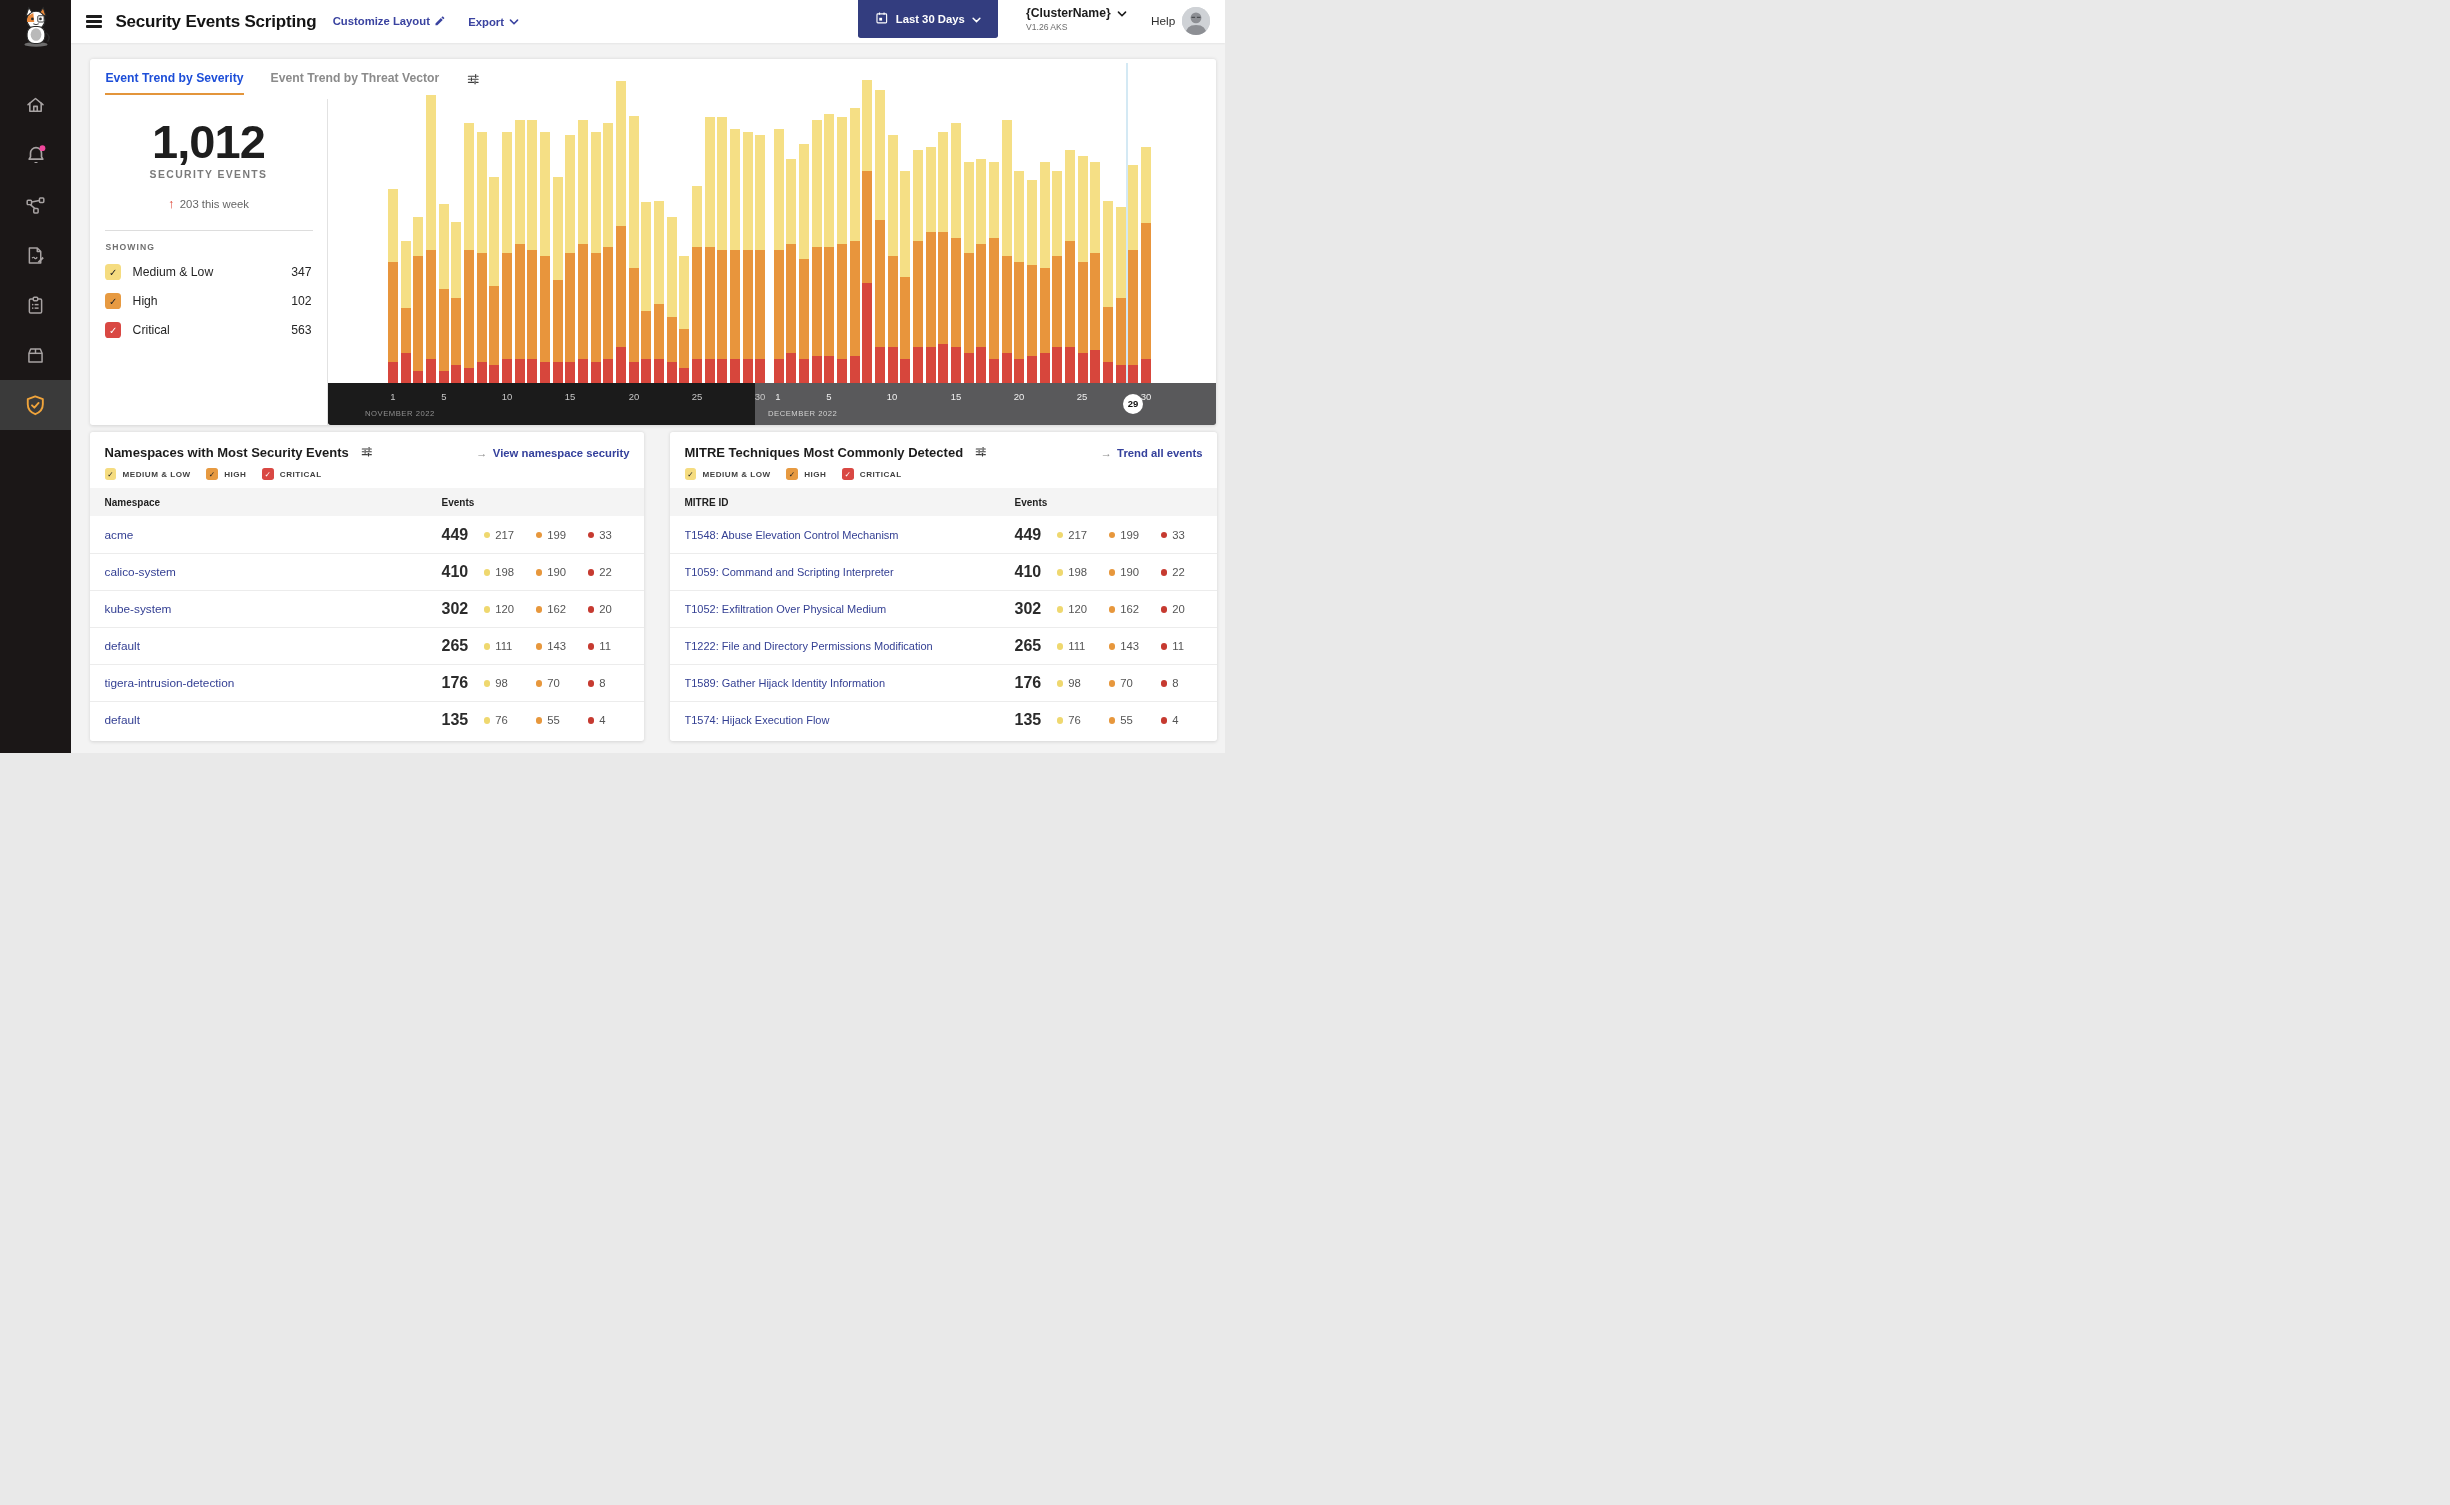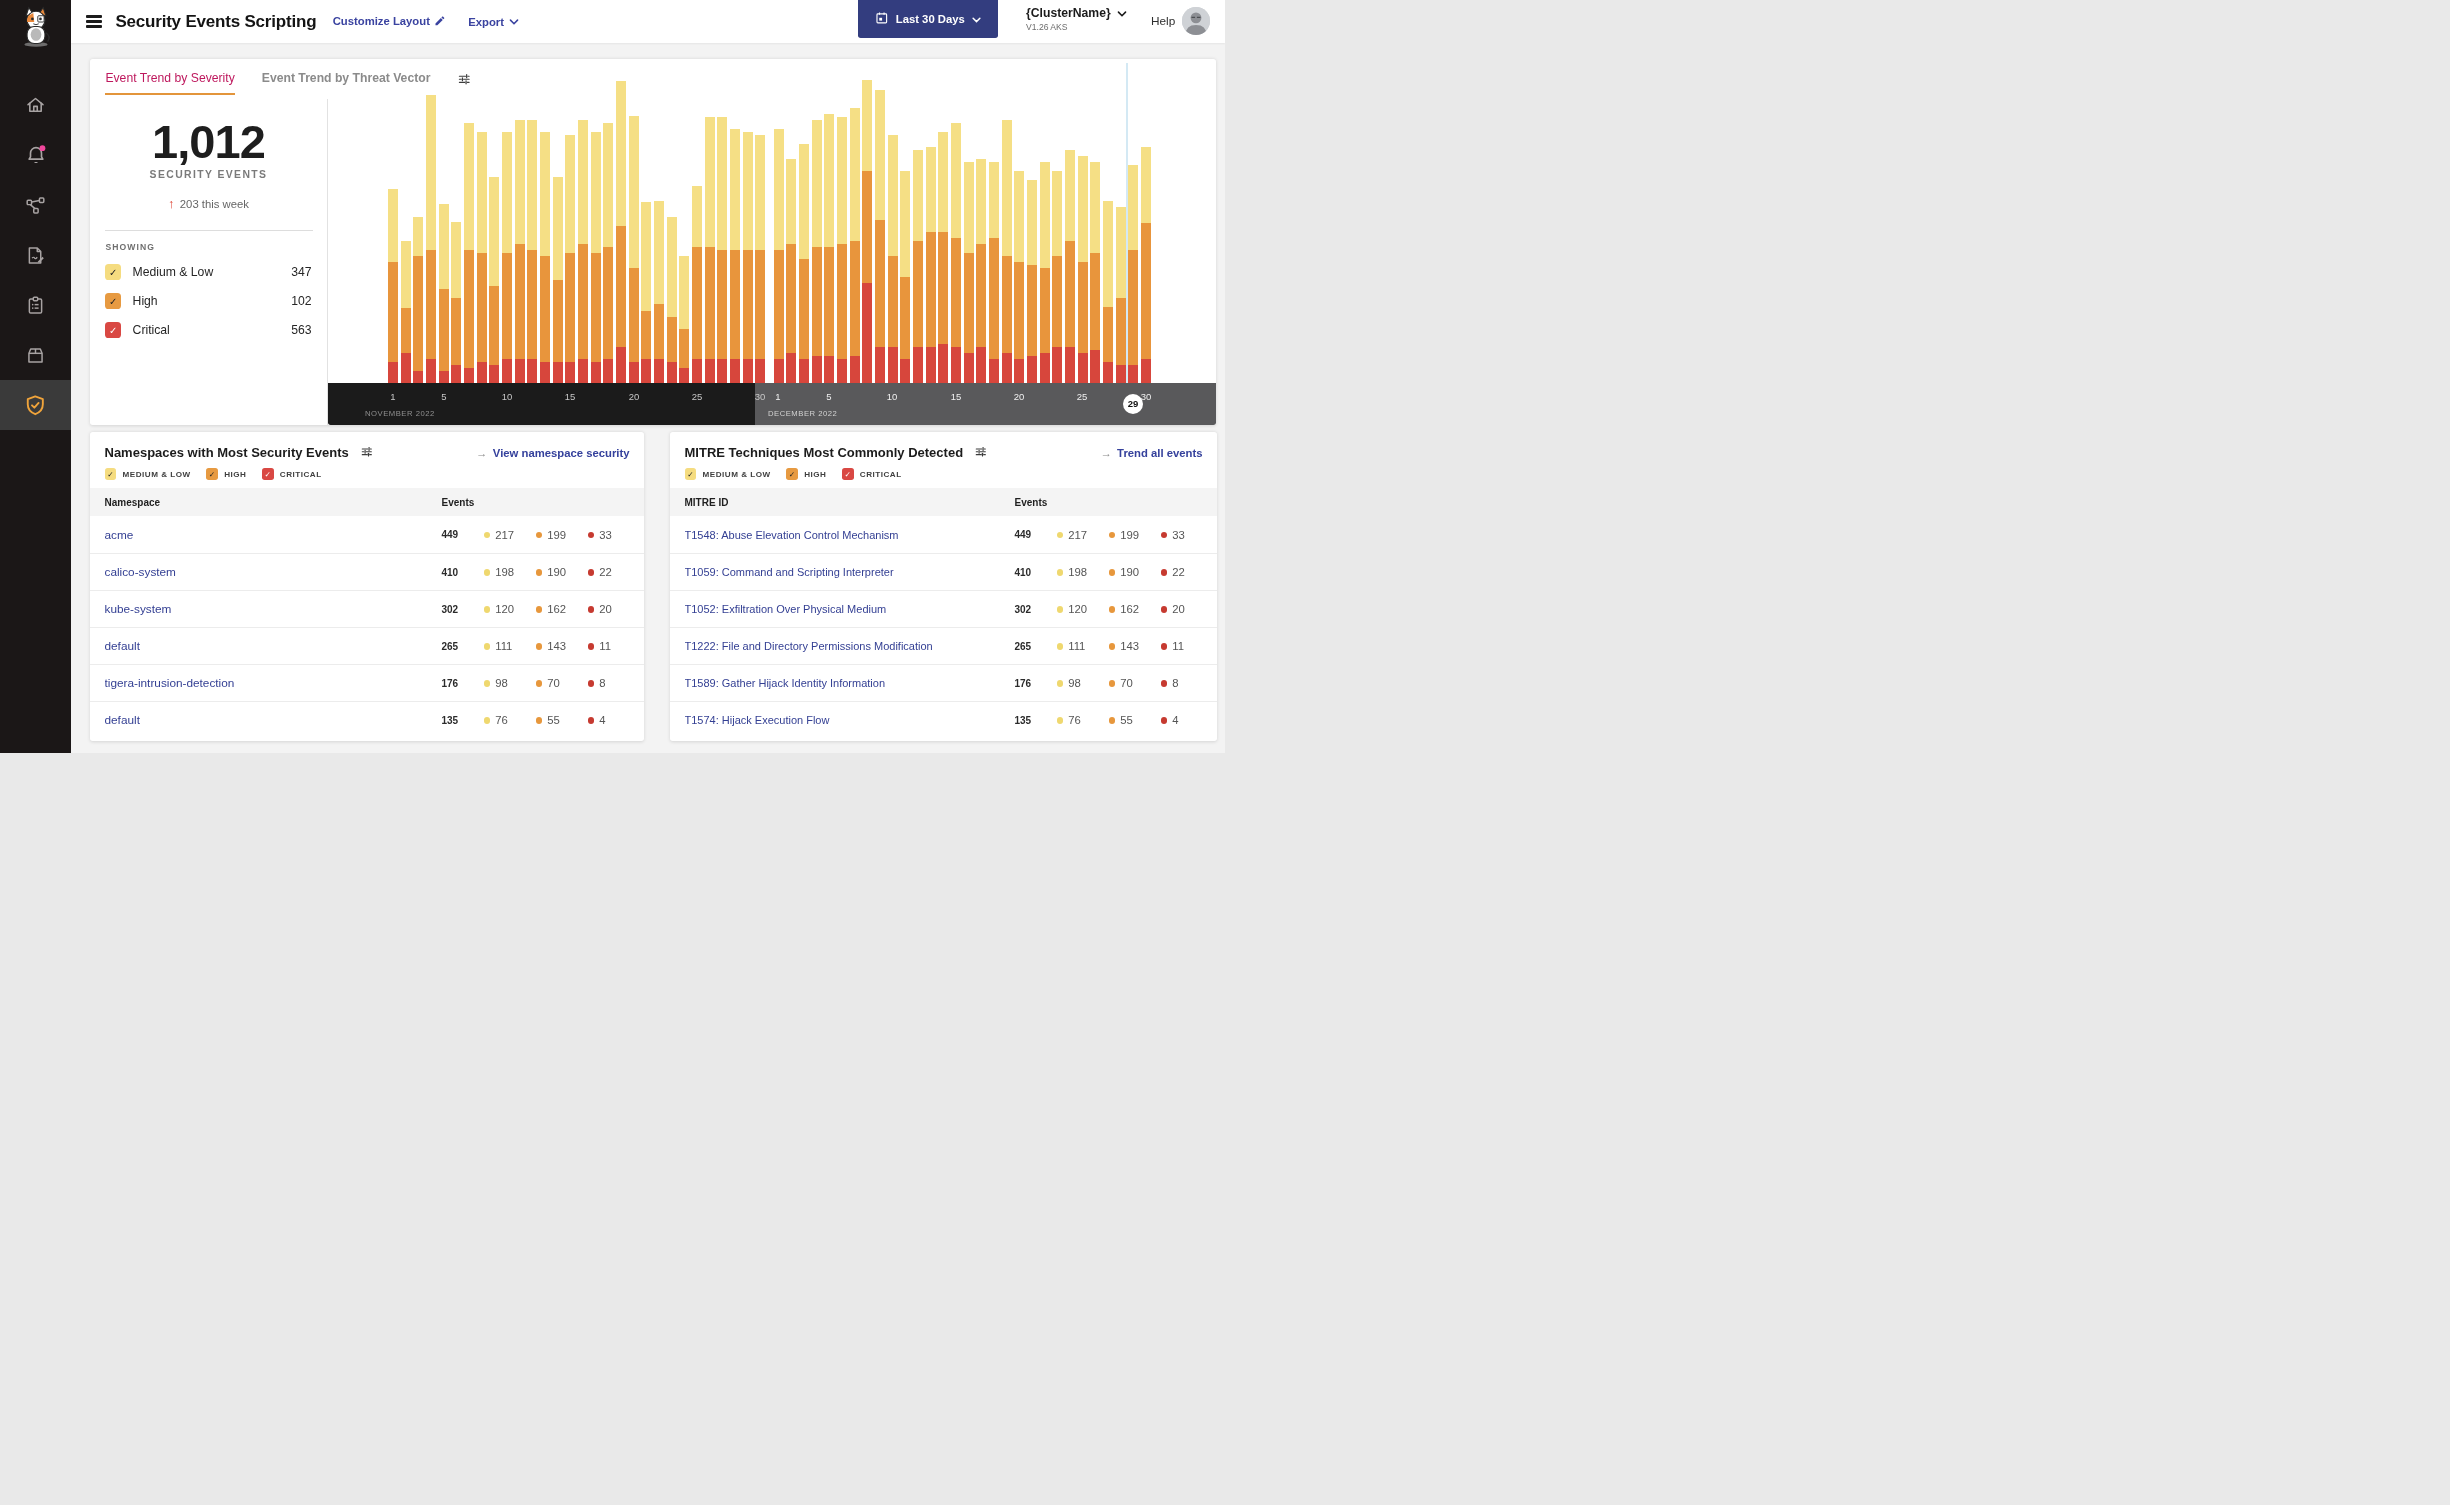--- a/index.html
+++ b/index.html
@@ -29,21 +29,21 @@
   .cluster-sub { font-size:8.6px; color:#6d6d6d; margin-top:1.8px; }
   .help { position:absolute; left:1080px; top:13.6px; font-size:11.8px; color:#2e2e2e; cursor:pointer; }
   .avatar { position:absolute; left:1111px; top:7.2px; width:28px; height:28px; border-radius:50%; overflow:hidden; background:#cfd2d6; cursor:pointer; }
 
   
   .card { position:absolute; background:#fff; border-radius:2.7px; box-shadow:0 0.9px 3.6px rgba(0,0,0,.13); }
   .chart-card { left:90px; top:59px; width:1126px; height:366px; }
 
   .tabs { position:absolute; left:15.4px; top:11.8px; display:flex; align-items:flex-start; gap:27px; z-index:5; }
   .tab { font-size:12.2px; cursor:pointer; padding-bottom:8.1px; }
-  .tab.active { font-weight:400; color:#be185d; border-bottom:2.7px solid #e3953b; }
+  .tab.active { font-weight:700; color:#1d4ed8; border-bottom:2.7px solid #e3953b; }
   .tab.inactive { font-weight:700; color:#8b8b8b; }
   .sliders-icon { margin-top:0.9px; cursor:pointer; }
 
   
   .stats { position:absolute; left:0; top:40px; bottom:0; width:238px; border-right:0.9px solid #e2e2e2; }
   .big-num { text-align:center; font-size:47px; font-weight:800; color:#1e1e1e; letter-spacing:-0.9px; margin-top:14.5px; }
   .stat-label { text-align:center; font-size:10.4px; font-weight:700; color:#7a7a7a; letter-spacing:1.4px; margin-top:0px; }
   .delta { display:flex; justify-content:center; align-items:center; gap:5.4px; margin-top:17px; font-size:11.3px; color:#666; }
   .delta .arrow { color:#de4434; font-size:12.7px; font-weight:700; }
   .divider { height:0.9px; background:#ddd; margin:19px 14.5px 0; }
@@ -81,21 +81,21 @@
   .chip { display:flex; align-items:center; gap:6.3px; }
   .chip .cbx { width:11.8px; height:11.8px; border-radius:2.7px; font-size:7.7px; }
   .chip .clbl { font-size:8.1px; font-weight:700; color:#3f3f3f; letter-spacing:0.5px; }
   .grid-row { display:grid; grid-template-columns:1fr 42px 52px 52px 42px; align-items:center; padding:0 14.5px; }
   .thead { height:28px; background:#f4f4f4; font-size:10px; font-weight:700; color:#1f1f1f; }
   .thead .h2 { grid-column:2; }
   .trow { height:37px; border-top:0.9px solid #ececec; }
   .trow:first-of-type { border-top:none; }
   .row-name { font-size:11.8px; color:#333f93; cursor:pointer; white-space:nowrap; overflow:hidden; }
   .mitre-card .row-name { font-size:11px; }
-  .row-total { font-size:10px; font-weight:600; color:#2b2b2b; }
+  .row-total { font-size:16px; font-weight:600; color:#2b2b2b; }
   .sev-cell { display:flex; align-items:center; gap:5.4px; font-size:11.3px; color:#555; }
   .dot { width:6.3px; height:6.3px; border-radius:50%; }
 </style>
 </head>
 <body>
 
 <div id="app">
 
   <div class="sidebar">
     <div class="logo-wrap">

